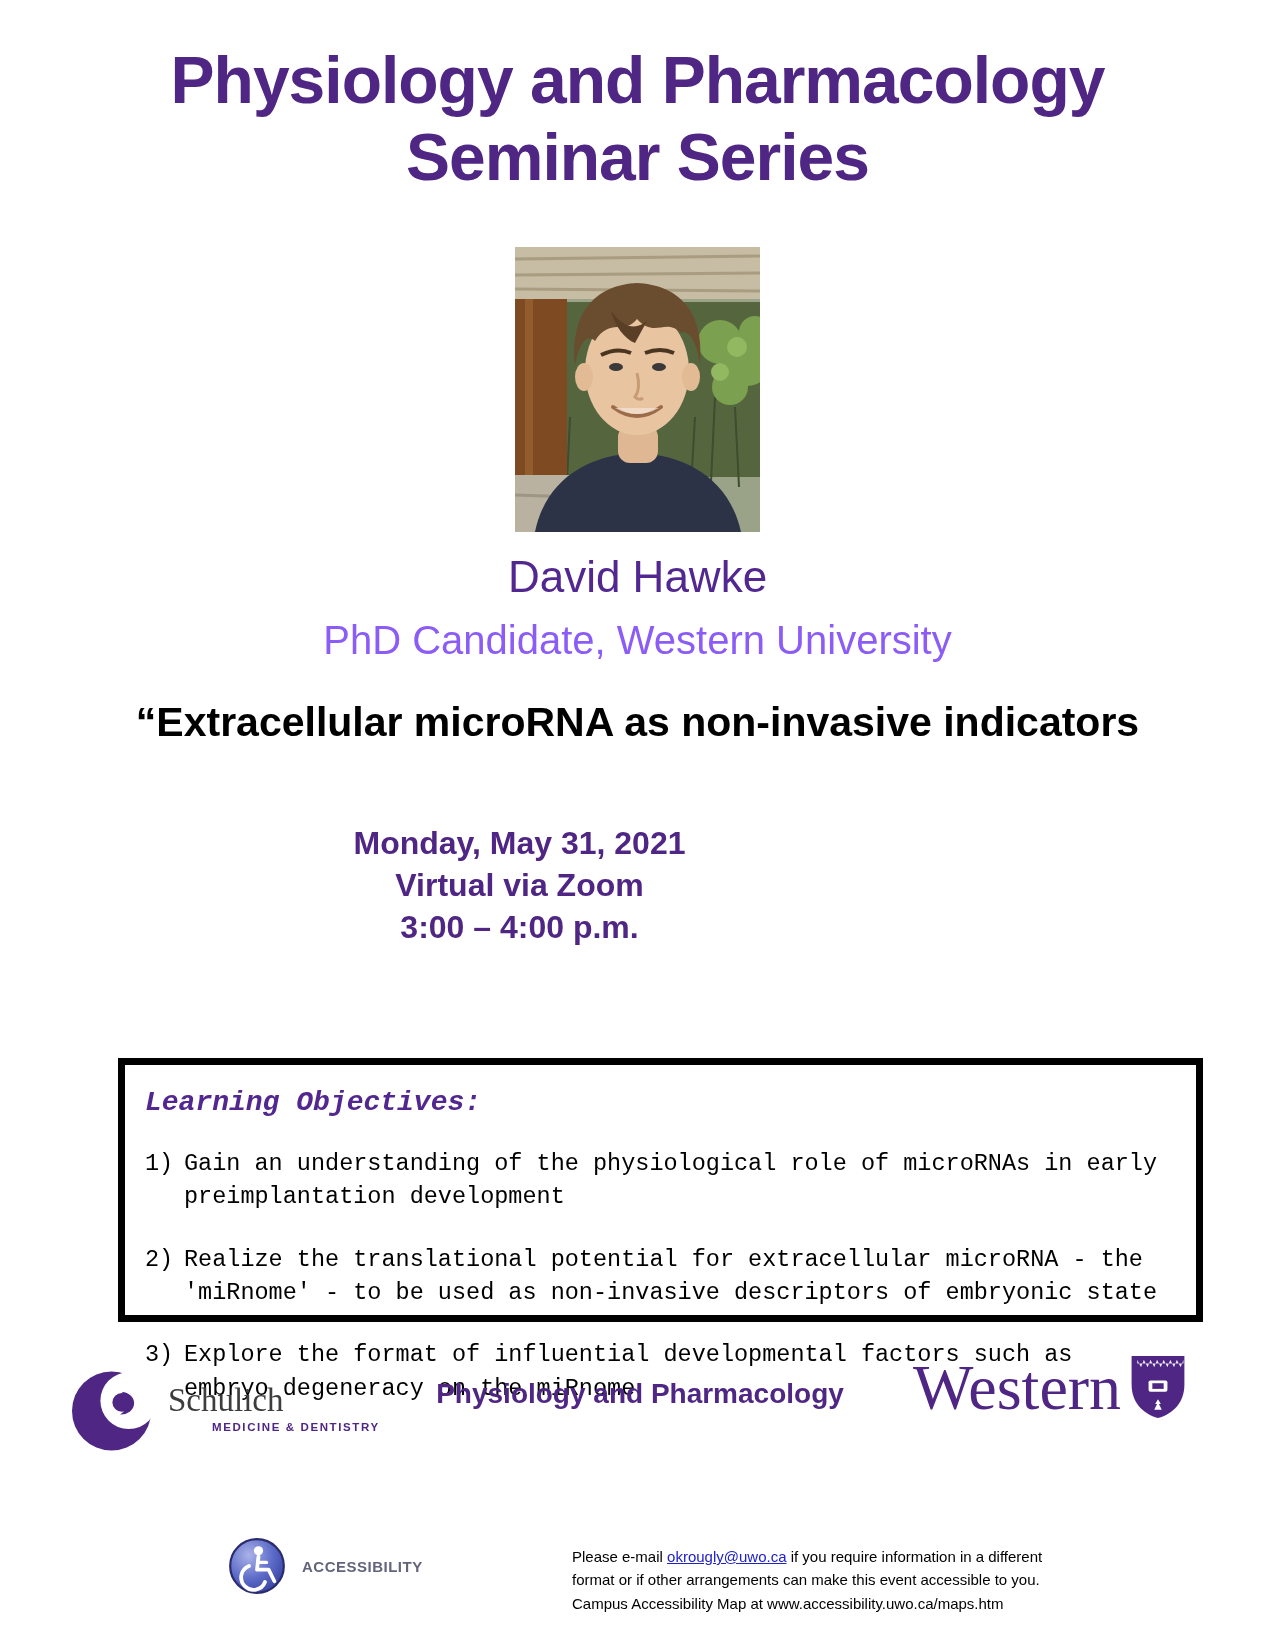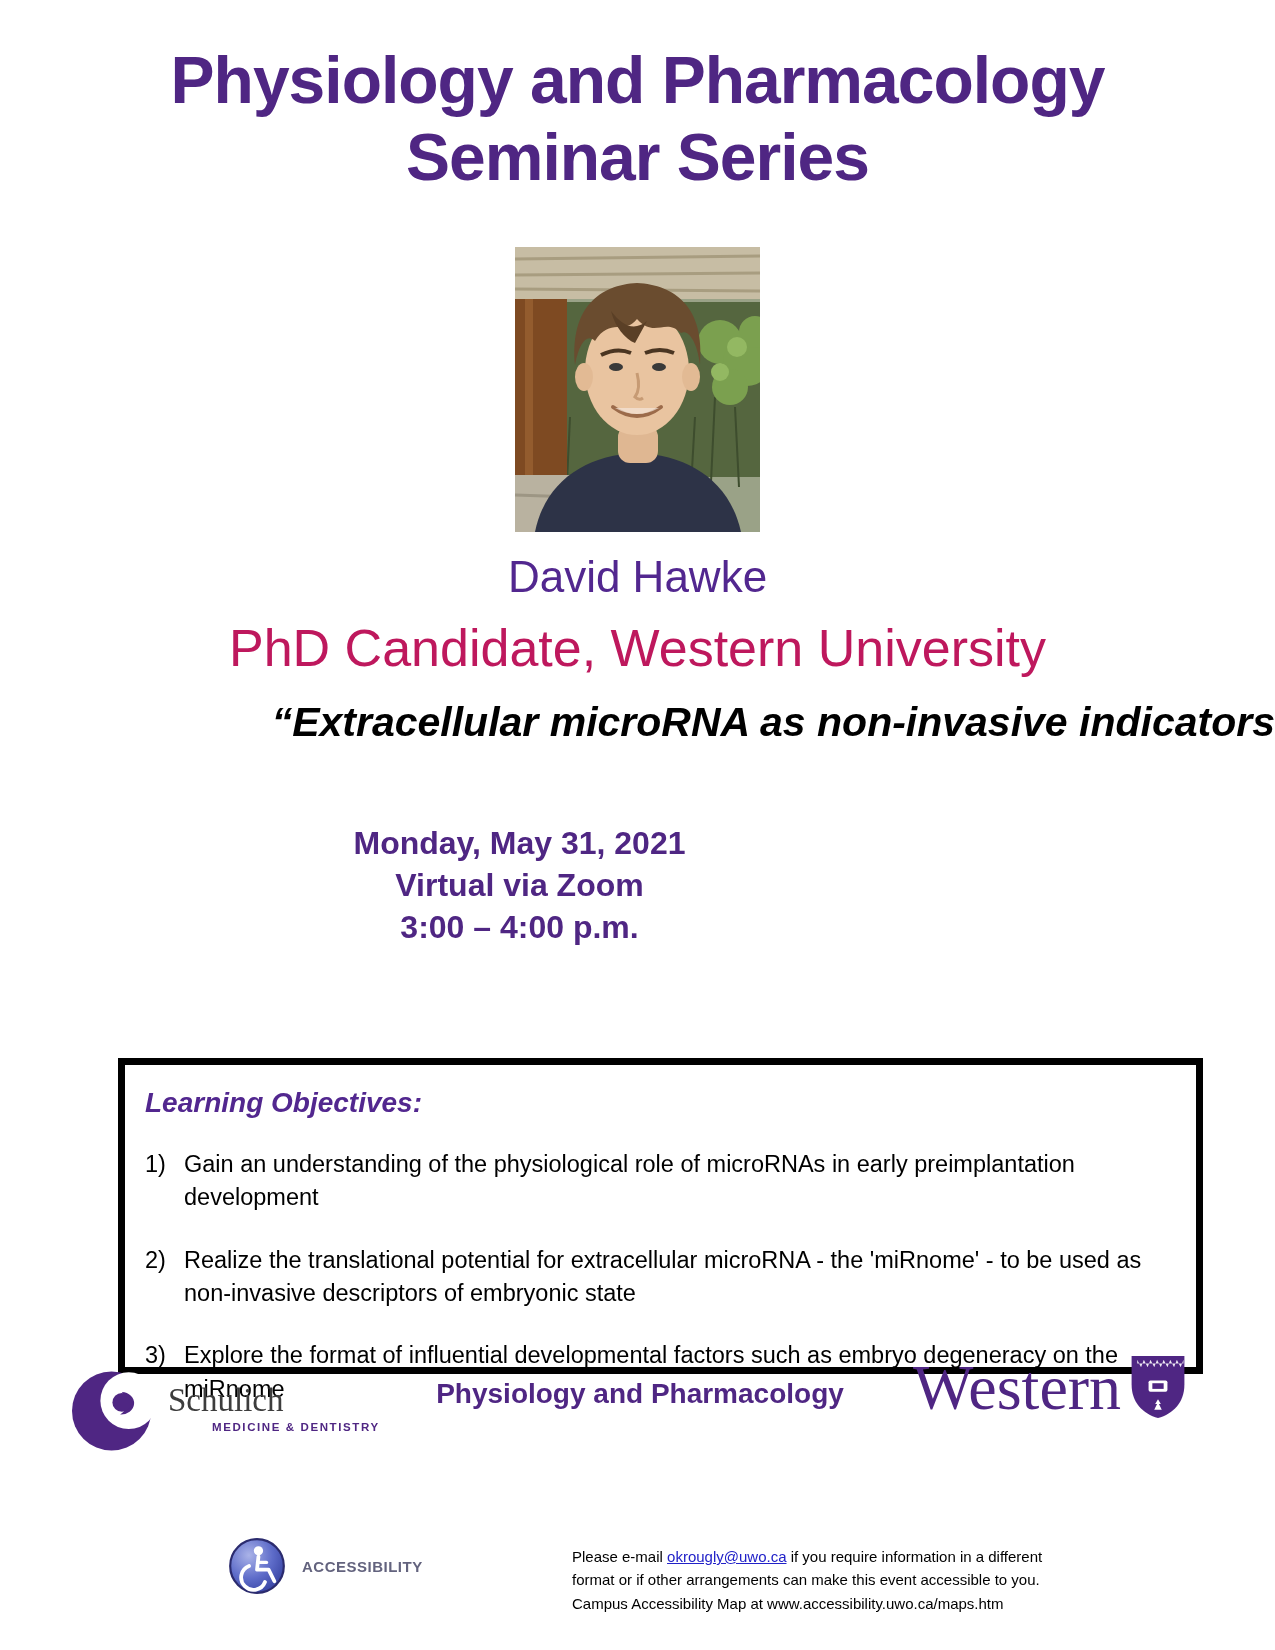--- a/index.html
+++ b/index.html
@@ -26,27 +26,27 @@
     position:absolute;left:515px;top:247px;width:245px;height:285px;
     overflow:hidden;
   }
   
   .speaker-name{
     position:absolute;top:552px;left:0;width:1275px;
     text-align:center;color:#52278F;font-size:44px;font-weight:400;
   }
   .speaker-affiliation{
     position:absolute;top:618px;left:0;width:1275px;
-    text-align:center;color:#be185d;font-size:52px;font-weight:400;
+    text-align:center;color:#8b5cf6;font-size:40px;font-weight:400;
   }
   
   .talk-title{
     position:absolute;top:693px;left:0;width:1275px;
-    text-align:right;color:#000;
-    font-size:41px;font-weight:bold;font-style:italic;
+    text-align:center;color:#000;
+    font-size:41px;font-weight:bold;
     line-height:1.45;
   }
   
   .event-block{
     position:absolute;top:822px;left:0;width:1039px;
     text-align:center;color:#4F2683;
     font-size:32px;font-weight:bold;line-height:1.32;
   }
   
   .zoom-row{
@@ -59,24 +59,25 @@
   .zoom-url{
     color:#2121C8;font-size:26px;font-weight:bold;
     text-decoration:underline;
     text-decoration-thickness:2px;
     cursor:pointer;
     vertical-align:2px;
     margin-left:10px;
   }
   
   .objectives-box{
-    position:absolute;left:118px;top:1058px;width:1085px;height:316px;
+    position:absolute;left:118px;top:1058px;width:1085px;height:264px;
     border:7px solid #000;
     box-sizing:border-box;
     padding:20px 26px 0 20px;
+    font-family:Liberation Mono, monospace;
   }
   .objectives-heading{
     color:#52278F;font-size:28px;font-weight:bold;font-style:italic;
     margin:2px 0 0 0;
   }
   .obj-item{
     display:flex;
     margin-top:29px;
     font-size:23.5px;
     line-height:1.42;

